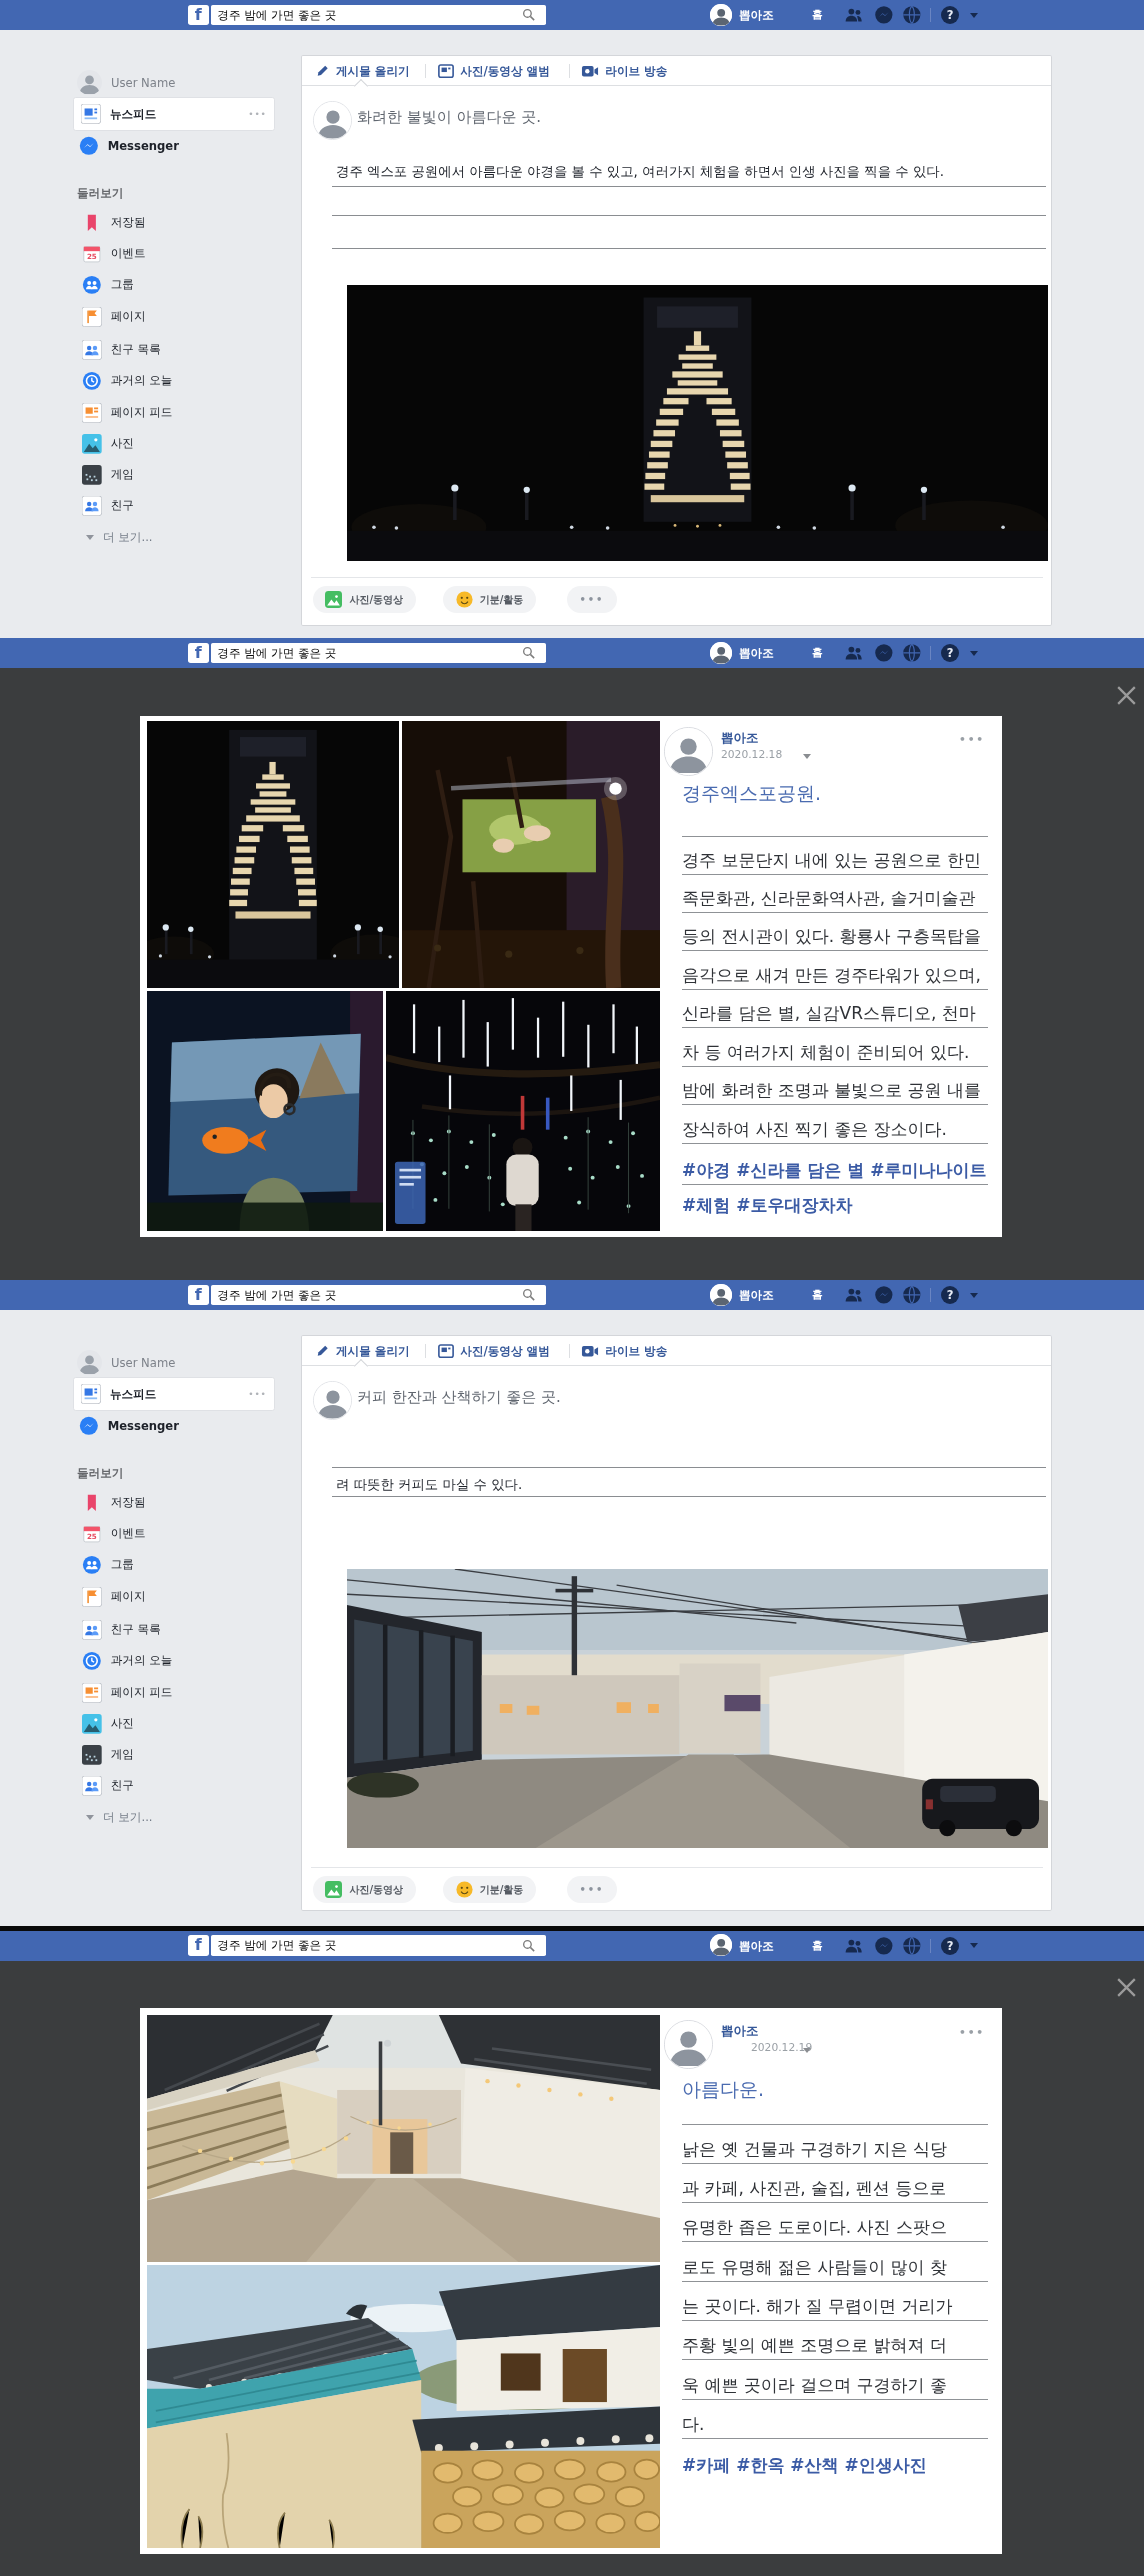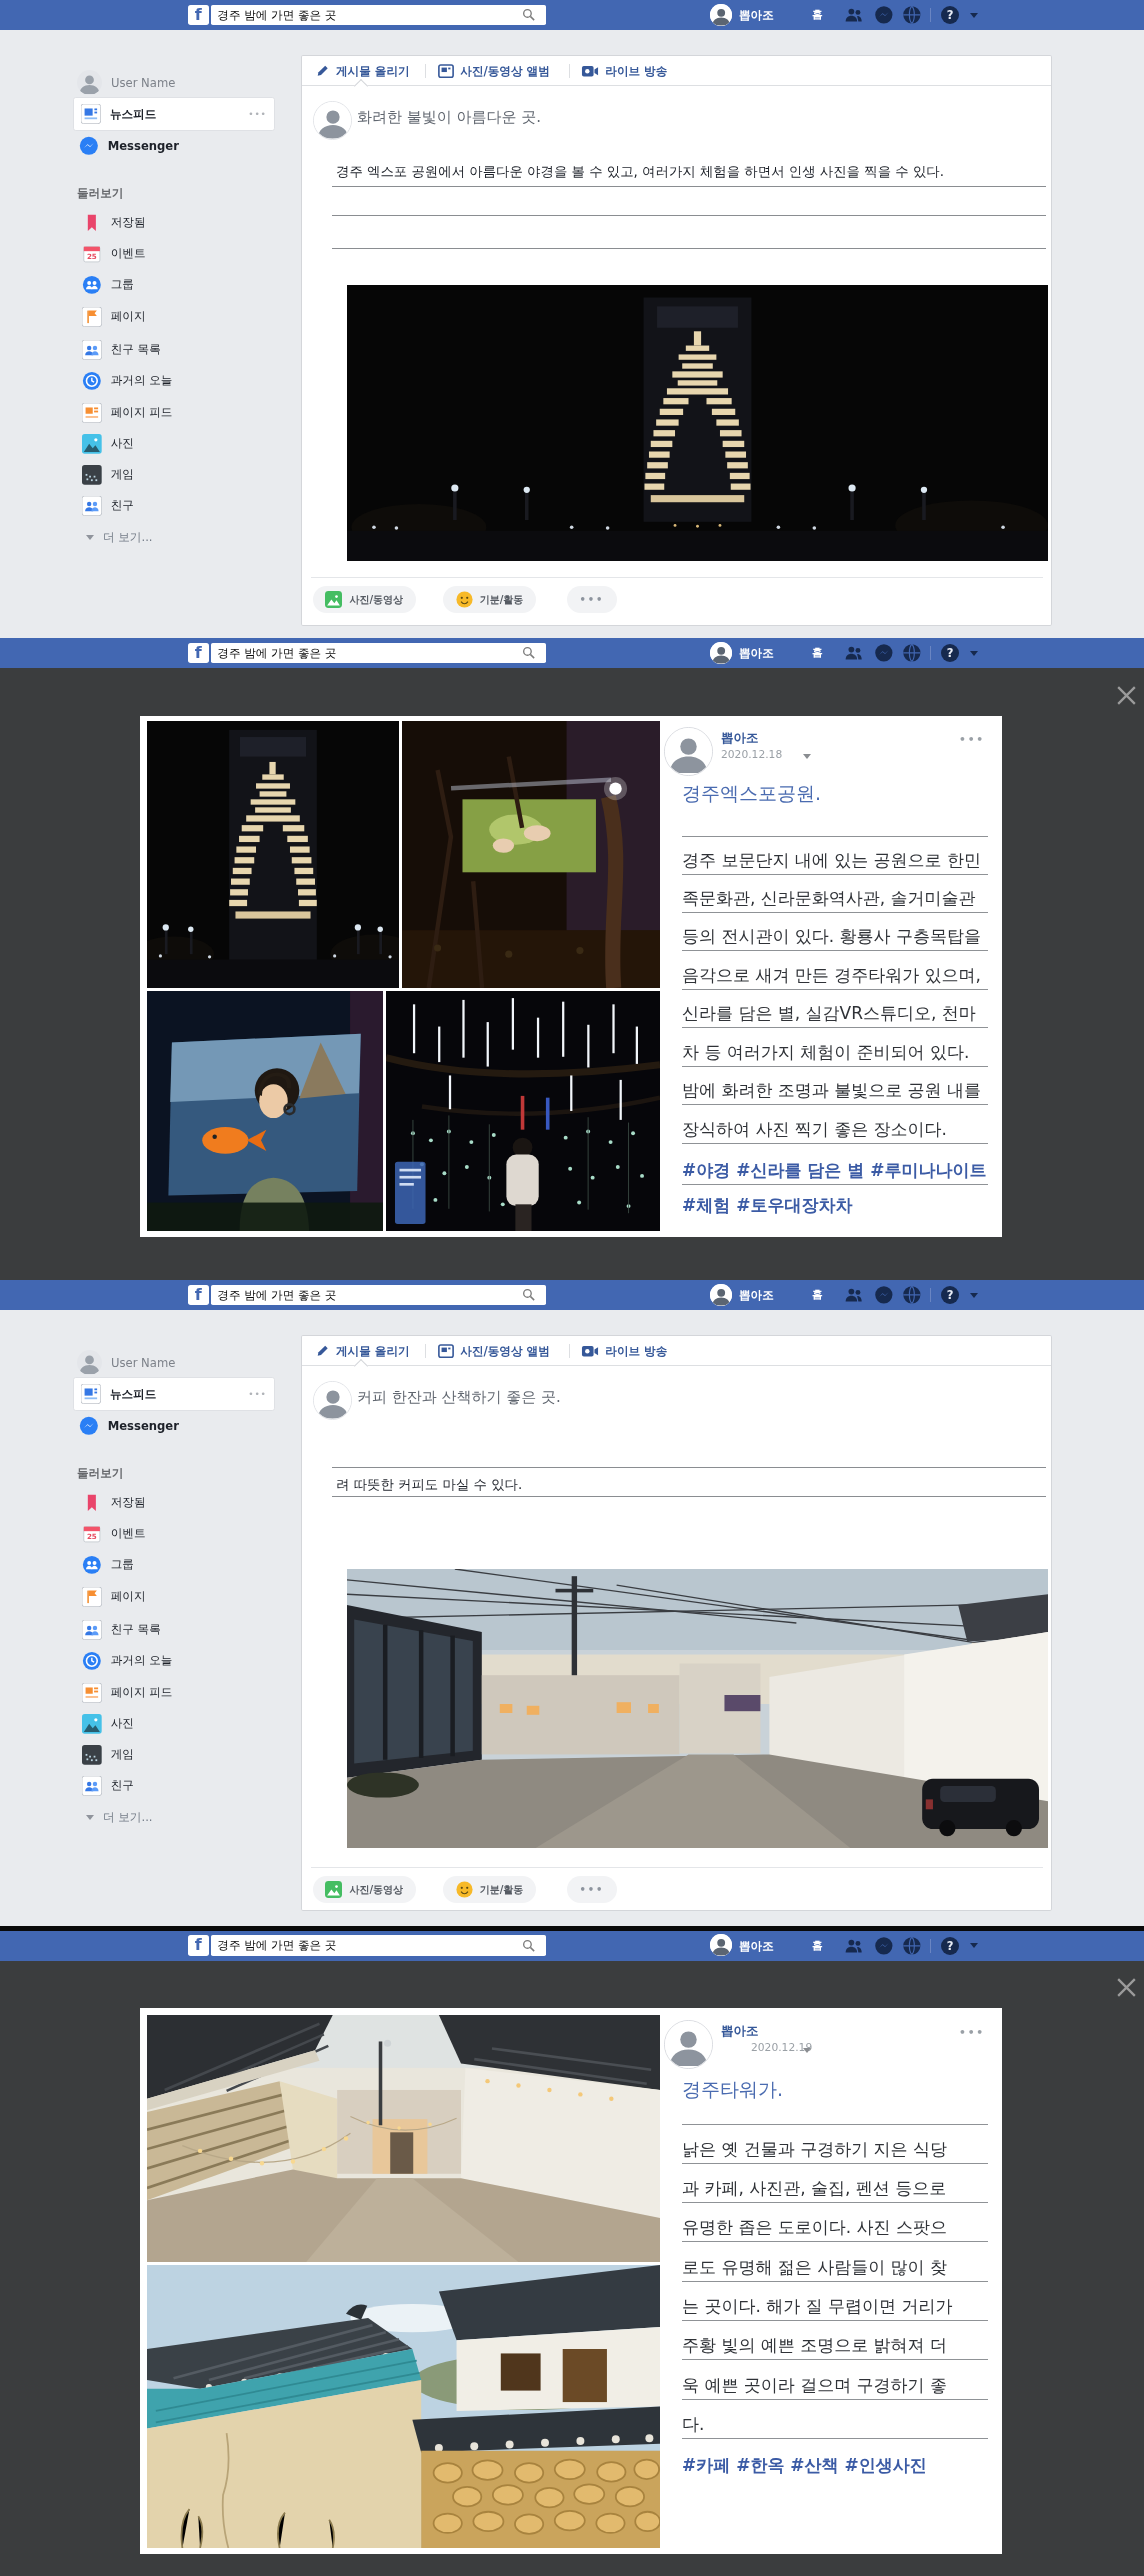--- a/index.html
+++ b/index.html
@@ -998,21 +998,21 @@
 
   <div class="lbav" style="left:664px;top:94px"><svg viewBox="0 0 24 24" width="47" height="47">
           <rect width="24" height="24" fill="#fff"></rect>
           <circle cx="12" cy="9.5" r="4.2" fill="#8d949e"></circle>
           <path d="M2.5 23c0-5.5 4.3-8.5 9.5-8.5s9.5 3 9.5 8.5z" fill="#8d949e"></path>
         </svg></div>
   <div class="lbname" style="left:721px;top:97px">뽑아조</div>
   <div class="lbdate" style="left:751px;top:115px">2020.12.19</div>
   <div class="caret abs" style="left:803px;top:122px;border-top-color:#8a8d91"></div>
   <div class="lbmore" style="left:959px;top:100px">•••</div>
-  <div class="lbtitle" style="left:682px;top:151px">경주타워가.</div>
+  <div class="lbtitle" style="left:682px;top:151px">아름다운.</div>
   <div class="lline" style="top:161px;height:38px"></div>
   <div class="lline" style="top:199px;height:39px">낡은 옛 건물과 구경하기 지은 식당</div>
   <div class="lline" style="top:238px;height:39px">과 카페, 사진관, 술집, 펜션 등으로</div>
   <div class="lline" style="top:277px;height:39px">유명한 좁은 도로이다. 사진 스팟으</div>
   <div class="lline" style="top:356px;height:39px">는 곳이다. 해가 질 무렵이면 거리가</div>
   <div class="lline" style="top:317px;height:39px">로도 유명해 젊은 사람들이 많이 찾</div>
   <div class="lline" style="top:395px;height:39px">주황 빛의 예쁜 조명으로 밝혀져 더</div>
   <div class="lline" style="top:435px;height:39px">욱 예쁜 곳이라 걸으며 구경하기 좋</div>
   <div class="lline" style="top:474px;height:39px">다.</div>
   <div class="ltag" style="top:513px;height:43px;padding-bottom:5.4px">#카페 #한옥 #산책 #인생사진</div>

